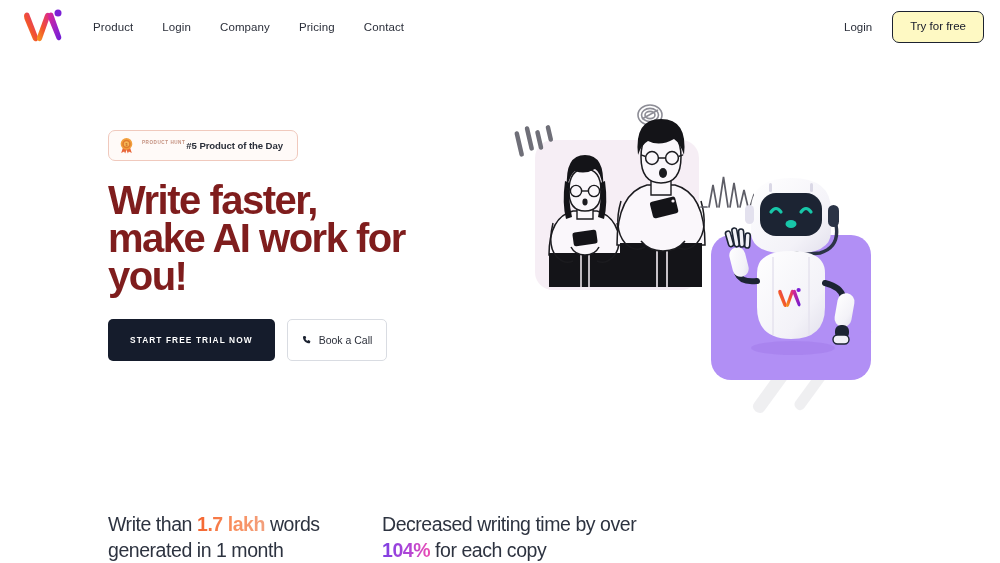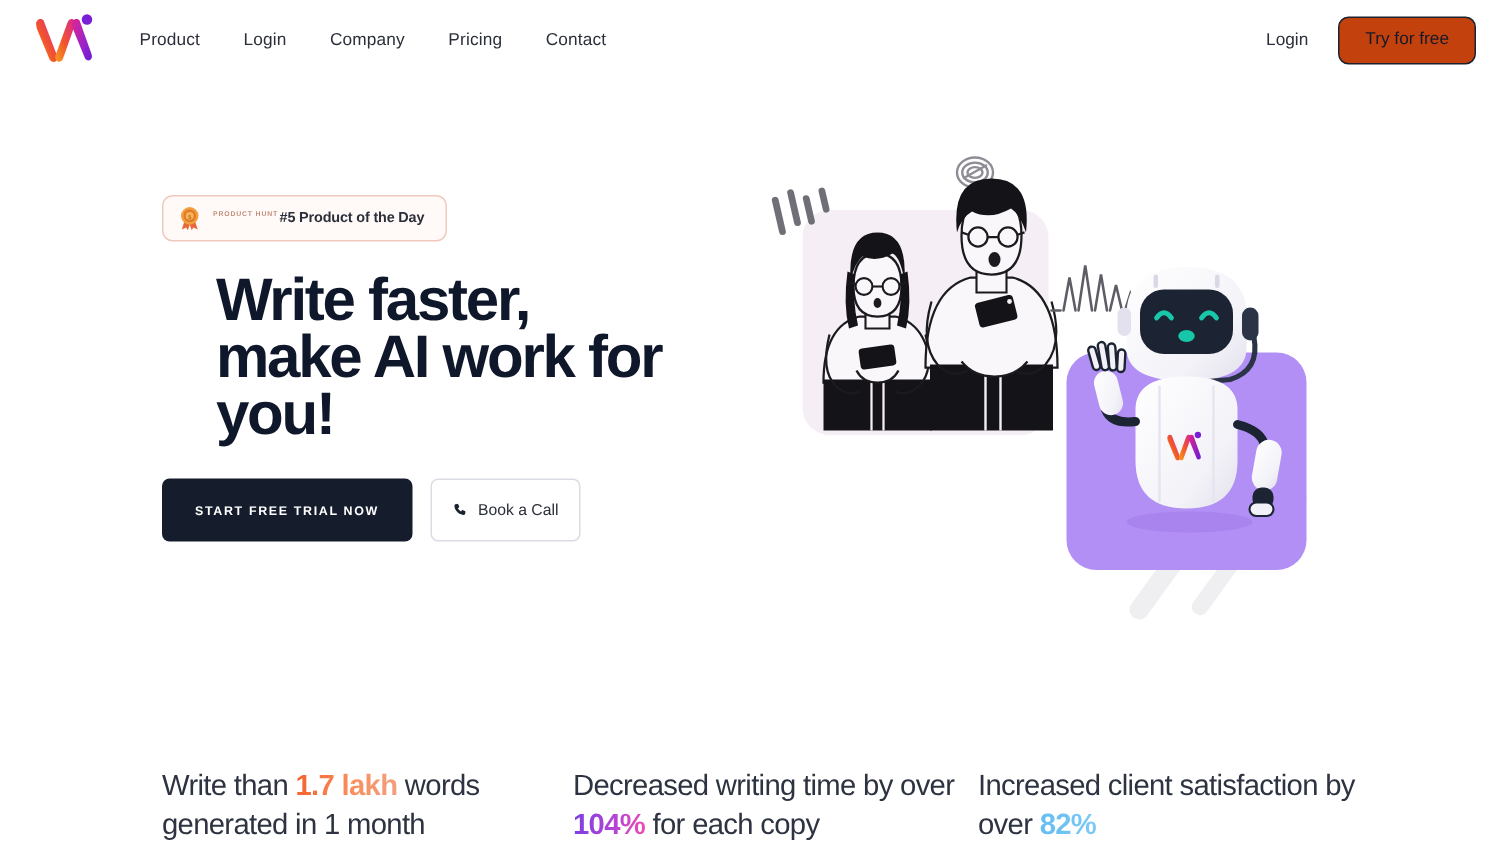--- a/index.html
+++ b/index.html
@@ -31,21 +31,21 @@
   }
   .nav-right {
     position: absolute; right: 16px; top: 11px;
     display: flex; align-items: center; gap: 20px; margin-left: 12px;
   }
   .login-link {
     font-size: 11.5px; color: #2b2f3a; cursor: pointer; line-height: 14px;
   }
   .try-btn {
     border: 1px solid #1c2230; border-radius: 7px;
-    background: #c2410c; color: #15192a;
+    background: #fef9c3; color: #15192a;
     font-size: 11.5px; padding: 8px 17px 9px;
     cursor: pointer; font-family: inherit; line-height: 13px;
     white-space: nowrap;
   }
 
   
   .hero-left { position: absolute; left: 108px; top: 130px; width: 330px; }
 
   .ph-badge {
     display: inline-flex; align-items: center; gap: 7px;
@@ -59,21 +59,21 @@
     color: #c4907f; text-transform: uppercase; line-height: 6px;
   }
   .ph-title {
     font-size: 9.6px; font-weight: bold; color: #2b2f3a; line-height: 12px;
     letter-spacing: -.1px;
   }
 
   .hero-title {
     margin-top: 20px;
     font-size: 40px; line-height: 38px; font-weight: bold;
-    color: #0f172a; letter-spacing: -1.5px; width: 310px; margin-left: 36px;
+    color: #7f1d1d; letter-spacing: -1.5px; width: 310px;
   }
   .hero-sub {
     margin-top: 20px;
     font-size: 10.8px; line-height: 17.5px; color: #7b8290;
     width: 305px; letter-spacing: .05px;
   }
 
   .cta-row { margin-top: 24px; display: flex; align-items: center; gap: 12px; }
   .cta-primary {
     background: #151c2c; color: #ffffff;
@@ -342,18 +342,15 @@
   <div class="stats">
 
     <div class="stat">
       <span>Write than </span><span class="hl hl-orange">1.7 lakh</span><span> words generated in 1 month</span>
     </div>
 
     <div class="stat">
       <span>Decreased writing time by over </span><span class="hl hl-purple">104%</span><span> for each copy</span>
     </div>
 
-    <div class="stat">
-      <span>Increased client satisfaction by over </span><span class="hl hl-blue">82%</span><span></span>
-    </div>
   </div>
 
 </div>
 
 </body></html>

